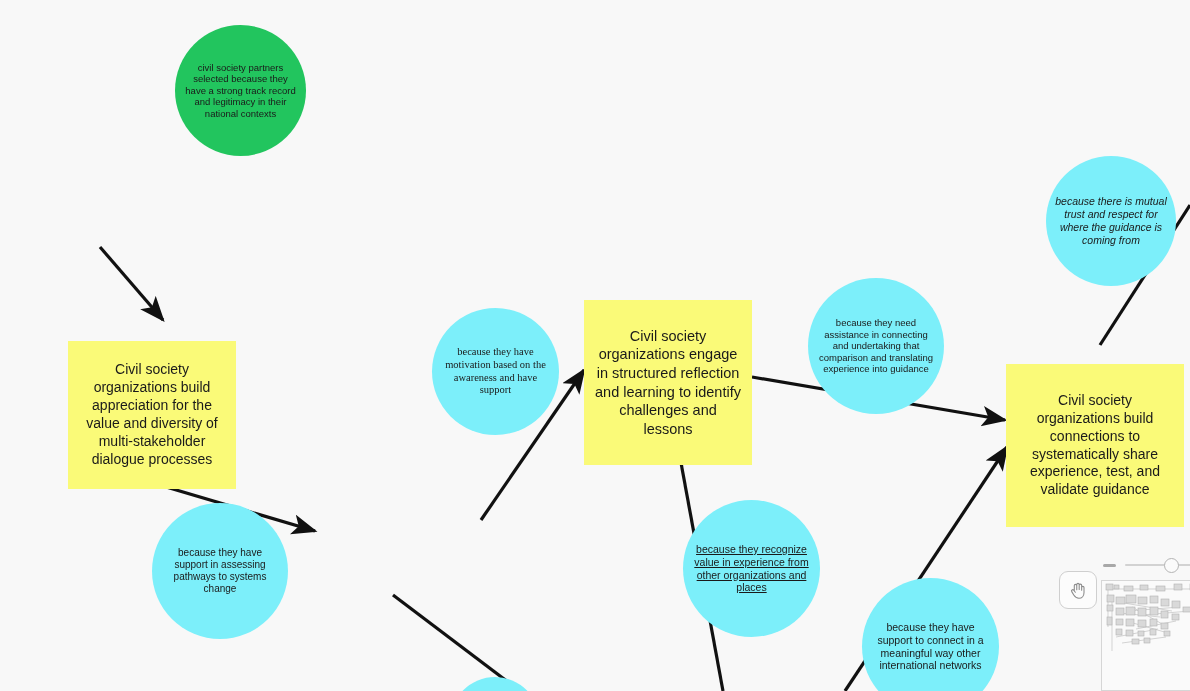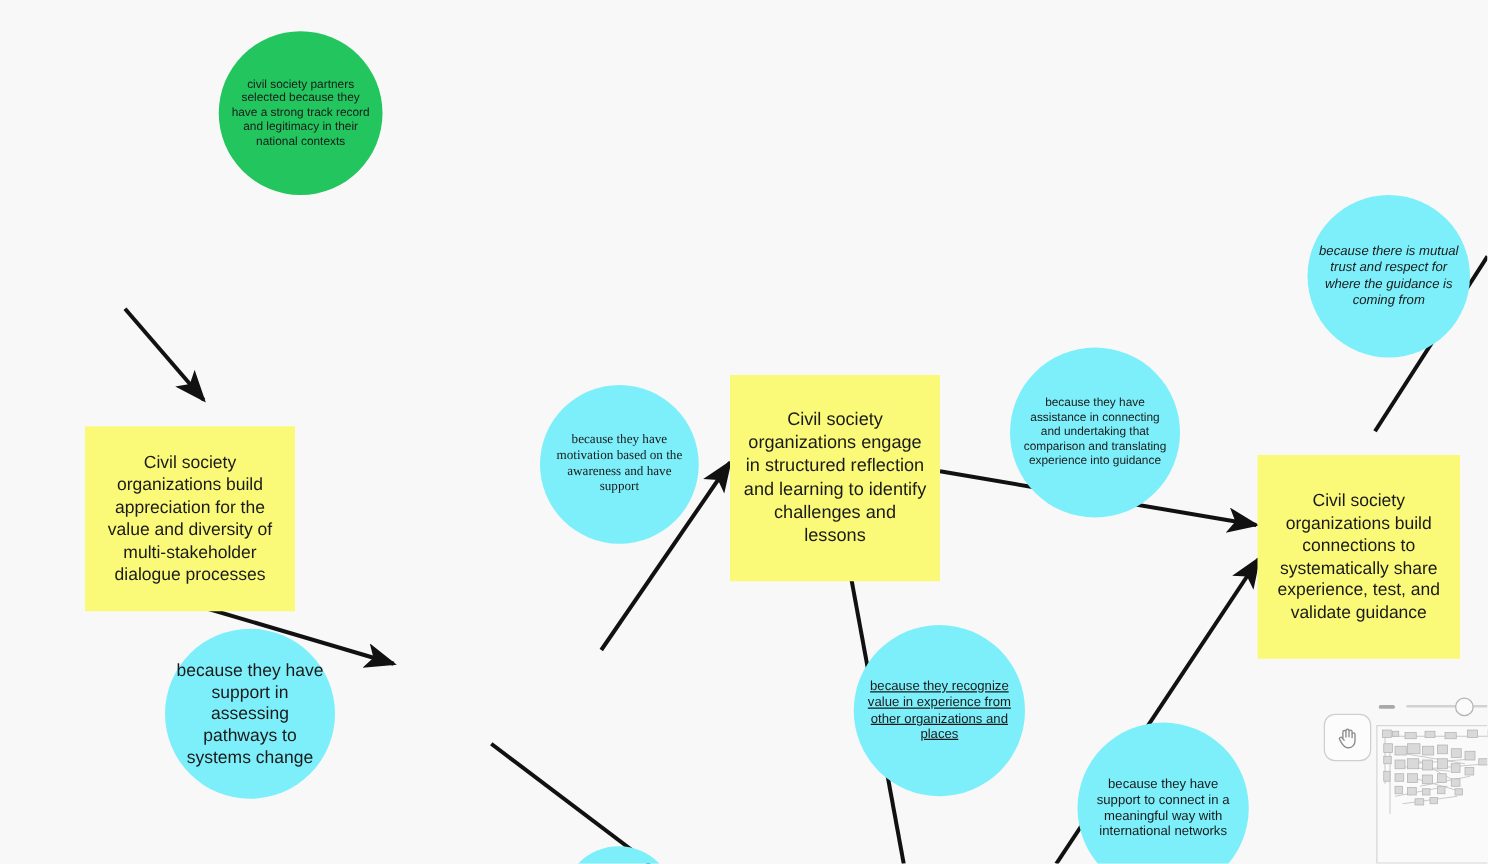--- a/index.html
+++ b/index.html
@@ -181,46 +181,46 @@
 
   <div class="node node-card node-yellow" style="left:68px; top:317px; width:168px; height:148px; font-size:14px;">
     <span class="node-text">Civil society organizations build appreciation for the value and diversity of multi-stakeholder dialogue processes</span>
   </div>
 
 
   <div class="node node-card node-yellow" style="left:584px; top:276px; width:168px; height:165px; font-size:14.5px;">
     <span class="node-text">Civil society organizations engage in structured reflection and learning to identify challenges and lessons</span>
   </div>
 
-  <div class="node node-card node-yellow" style="left:1006px; top:340px; width:162px; height:163px; font-size:14px;">
+  <div class="node node-card node-yellow" style="left:1006px; top:340px; width:178px; height:163px; font-size:14px;">
     <span class="node-text">Civil society organizations build connections to systematically share experience, test, and validate guidance</span>
   </div>
 
-  <div class="node node-circle" style="left:132px; top:503px; width:136px; height:136px; font-size:14px;">
+  <div class="node node-circle" style="left:152px; top:503px; width:136px; height:136px; font-size:10px;">
     <span class="node-text">because they have support in assessing pathways to systems change</span>
   </div>
 
   <div class="node node-circle" style="left:432px; top:308px; width:127px; height:127px; font-size:10.5px;font-family:Liberation Serif, serif;">
     <span class="node-text">because they have motivation based on the awareness and have support</span>
   </div>
 
   <div class="node node-circle" style="left:808px; top:278px; width:136px; height:136px; font-size:9.5px;">
-    <span class="node-text">because they have assistance in connecting and undertaking that comparison and translating experience into guidance</span>
+    <span class="node-text">because they need assistance in connecting and undertaking that comparison and translating experience into guidance</span>
   </div>
 
   <div class="node node-circle" style="left:1046px; top:156px; width:130px; height:130px; font-size:10.5px;font-style:italic;">
     <span class="node-text">because there is mutual trust and respect for where the guidance is coming from</span>
   </div>
 
   <div class="node node-circle" style="left:683px; top:500px; width:137px; height:137px; font-size:10.5px;text-decoration:underline;">
     <span class="node-text">because they recognize value in experience from other organizations and places</span>
   </div>
 
   <div class="node node-circle" style="left:862px; top:578px; width:137px; height:137px; font-size:10.5px;">
-    <span class="node-text">because they have support to connect in a meaningful way with international networks</span>
+    <span class="node-text">because they have support to connect in a meaningful way other international networks</span>
   </div>
 
   <div class="node node-circle" style="left:450px; top:677px; width:90px; height:90px; font-size:10px;">
     <span class="node-text"></span>
   </div>
 
   <div id="pan-tool-button">
     <svg width="21" height="21" viewBox="0 0 24 24" fill="none">
       <path d="M7.2 12.2V6.4a1.4 1.4 0 0 1 2.8 0v4.6M10 10.6V5.3a1.4 1.4 0 0 1 2.8 0v5.3M12.8 10.8V6.1a1.4 1.4 0 0 1 2.8 0v5.4M15.6 11.6V8.6a1.35 1.35 0 0 1 2.7 0v5.6c0 3.7-2.3 6.6-5.8 6.6-3.3 0-4.6-1.5-5.9-3.6l-2.3-3.9a1.35 1.35 0 0 1 2.2-1.6l1.9 2.3" stroke="#8c8c8c" stroke-width="1.25" stroke-linecap="round" stroke-linejoin="round"></path>
     </svg>

